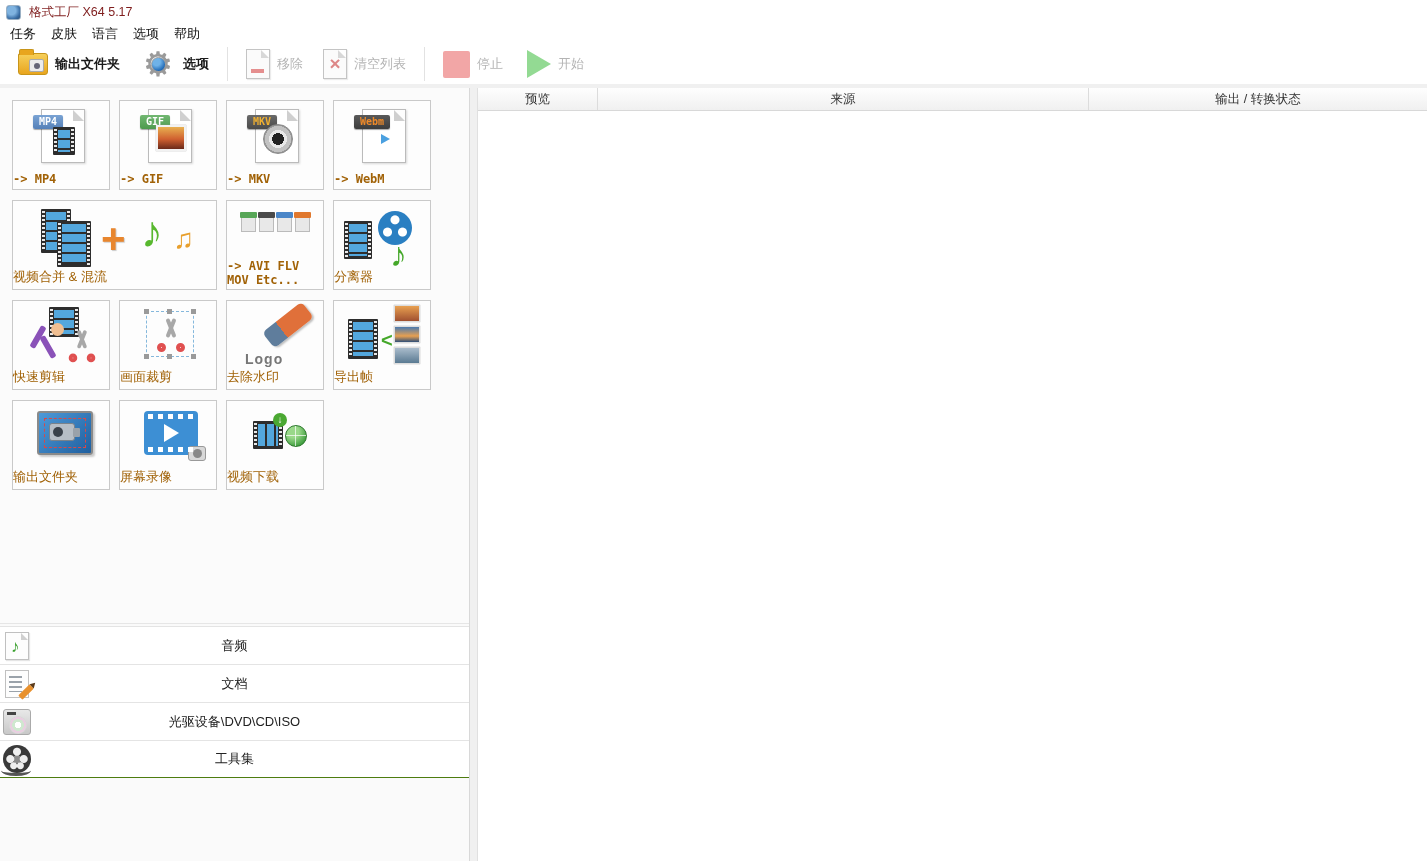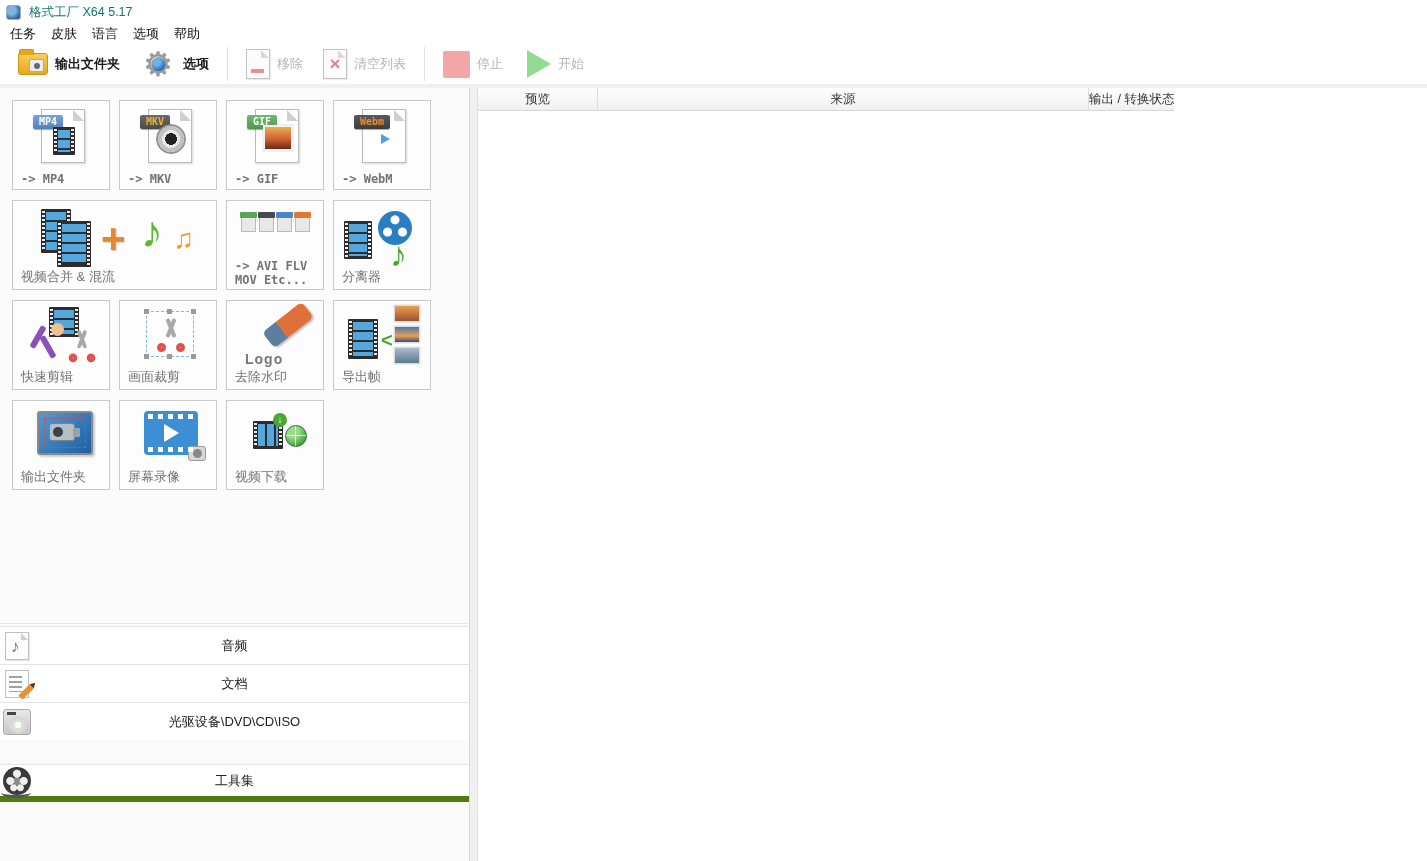--- a/index.html
+++ b/index.html
@@ -4,21 +4,21 @@
 <style>
   * { margin:0; padding:0; box-sizing:border-box; }
   html,body { width:1427px; height:861px; overflow:hidden;
     font-family:"Liberation Sans","DejaVu Sans",sans-serif; background:#f5f5f5; color:#222; }
 
   
   .titlebar { height:24px; background:#fff; display:flex; align-items:center; padding-left:6px; }
   .appicon { width:15px; height:15px; border-radius:3px;
     background:radial-gradient(circle at 35% 35%, #7fb3e0 0 35%, #3a6ea5 70%, #2b4d73 100%);
     border:1px solid #9ab0c4; }
-  .apptitle { font-size:12.5px; margin-left:8px; color:#0f766e; }
+  .apptitle { font-size:12.5px; margin-left:8px; color:#7f1d1d; }
 
   .menubar { height:20px; background:#fff; display:flex; align-items:center; padding-left:10px; }
   .menuitem { font-size:13px; margin-right:15px; color:#111; cursor:default; }
 
   .toolbar { height:42px; background:#fff; display:flex; align-items:center; padding-left:8px;
     border-bottom:2px solid #f0f0f0; }
   .tbtn { display:flex; align-items:center; gap:7px; font-size:13px; font-weight:bold;
     color:#1a1a1a; padding:0 10px; height:40px; }
   .tbtn.disabled { color:#b4b4b4; font-weight:normal; }
   .tsep { width:1px; height:34px; background:#e2e2e2; margin:0 8px; }
@@ -45,40 +45,40 @@
   .doc-ic .xmark { position:absolute; left:0; right:0; top:4px; text-align:center;
     font-size:19px; font-weight:bold; color:#dd8888; line-height:20px; }
   .stop-ic { width:27px; height:27px; background:#f2a6a6; border-radius:2px; }
   .start-ic { width:0; height:0; border-top:14px solid transparent; border-bottom:14px solid transparent;
     border-left:24px solid #93da93; margin-left:4px; }
 
   
   .main { display:flex; height:775px; background:#f0f0f0; padding-top:2px; }
   .sidebar { width:470px; background:#fafafa; border-right:1px solid #d8d8d8; }
   .gutter { width:7px; background:#f0f0f0; }
-  .rightpane { flex:1; background:#fff; border-left:1px solid #e0e0e0; display:flex; flex-direction:row; }
+  .rightpane { flex:1; background:#fff; border-left:1px solid #e0e0e0; display:flex; flex-direction:column; }
 
   
   .cat-header { height:38px; margin:0 1px 0 2px; background:#fff; border:1px solid #e4e4e4;
     display:flex; align-items:center; position:relative; }
   .cat-header .hlabel { flex:1; text-align:center; font-size:13px; color:#222; }
 
   .vfilm { width:30px; height:32px; background:#2e2e2e; border-radius:2px; position:relative; margin-left:3px; }
   .vfilm .in { position:absolute; top:2px; bottom:2px; left:6px; right:6px;
     background:repeating-linear-gradient(180deg,#58aee2 0 8px,#2e2e2e 8px 10px); }
   .vfilm::before,.vfilm::after { content:""; position:absolute; top:2px; bottom:2px; width:3px;
     background:repeating-linear-gradient(180deg,#e8e8e8 0 2px,transparent 2px 5px); }
   .vfilm::before { left:1px; } .vfilm::after { right:1px; }
 
   
   .tiles { height:536px; background:#fbfbfb; padding:12px 0 0 12px; border-bottom:1px solid #e6e6e6; }
   .trow { display:flex; gap:9px; margin-bottom:10px; }
   .tile { width:98px; height:90px; border:1px solid #c9c9c9; background:#fdfdfd; position:relative; cursor:pointer; }
   .tile.wide { width:205px; }
-  .tlabel { position:absolute; left:8px; bottom:3px; font-size:13px; color:#737373; white-space:nowrap; }
+  .tlabel { position:absolute; left:0; bottom:3px; font-size:13px; color:#a16207; white-space:nowrap; }
   .tlabel.mono { font-family:"DejaVu Sans Mono","Liberation Mono",monospace; font-weight:bold; font-size:12px; }
   .tlabel.two { bottom:2px; line-height:14px; }
 
   
   .fdoc { position:absolute; left:28px; top:8px; width:44px; height:54px; background:#fff;
     border:1px solid #bbb; box-shadow:1px 1px 2px rgba(0,0,0,.15); }
   .fdoc .fold { position:absolute; top:0; right:0; width:0; height:0;
     border-top:11px solid #fdfdfd; border-left:11px solid #cfcfcf; }
   .fbadge { position:absolute; top:5px; left:-9px; padding:1px 6px 2px; border-radius:2px;
     font-family:"DejaVu Sans Mono",monospace; font-weight:bold; font-size:10px; color:#fff;
@@ -210,21 +210,21 @@
   .vd-globe { position:absolute; left:32px; top:8px; width:22px; height:22px; border-radius:50%;
     background:radial-gradient(circle at 35% 30%,#9ad88a 0 30%,#3a9a3a 80%);
     border:1px solid #2e7a2e; }
   .vd-globe::before { content:""; position:absolute; left:9px; top:0; bottom:0; width:1px; background:rgba(255,255,255,.7); }
   .vd-globe::after { content:""; position:absolute; top:9px; left:0; right:0; height:1px; background:rgba(255,255,255,.7); }
 
   
   .cats { margin-top:2px; }
   .catrow { height:38px; background:#fff; border-top:1px solid #e4e4e4; display:flex; align-items:center;
     position:relative; cursor:pointer; }
-  .catrow:last-child { border-bottom:6px solid #4d7c0f;margin-top:24px; }
+  .catrow:last-child { border-bottom:1px solid #4d7c0f; }
   .catlabel { flex:1; text-align:center; font-size:13px; color:#222; }
   .catic { position:absolute; left:2px; width:30px; height:30px; display:flex; align-items:center; justify-content:center; }
 
   .audio-doc { width:24px; height:28px; background:#fdfdfd; border:1px solid #c0c0c0; position:relative;
     box-shadow:1px 1px 1px rgba(0,0,0,.1); }
   .audio-doc .fold { position:absolute; top:0; right:0; border-top:7px solid #fff; border-left:7px solid #d0d0d0; width:0; height:0; }
   .audio-doc .note { position:absolute; left:5px; top:4px; font-size:17px; color:#3aa02e; }
   .pic-thumb { width:28px; height:22px; border:1px solid #c8c8c8;
     background:linear-gradient(180deg,#cfc3a3 0%,#e4d8ba 45%,#b89868 70%,#a08050 100%); position:relative; }
   .pic-thumb::before { content:""; position:absolute; left:3px; top:9px; width:10px; height:4px;
@@ -329,32 +329,32 @@
             <span class="fbadge b-mp4">MP4</span>
             <span class="fs fs-mini">
                 <span class="in"></span>
               </span>
           </div>
           <div class="tlabel mono">-&gt; MP4</div>
         </div>
         <div class="tile">
           <div class="fdoc">
             <span class="fold"></span>
+            <span class="fbadge b-gif">GIF</span>
+            <span class="sunset"></span>
+          </div>
+          <div class="tlabel mono">-&gt; GIF</div>
+        </div>
+        <div class="tile">
+          <div class="fdoc">
+            <span class="fold"></span>
             <span class="fbadge b-mkv">MKV</span>
             <span class="disc"></span>
           </div>
           <div class="tlabel mono">-&gt; MKV</div>
-        </div>
-        <div class="tile">
-          <div class="fdoc">
-            <span class="fold"></span>
-            <span class="fbadge b-gif">GIF</span>
-            <span class="sunset"></span>
-          </div>
-          <div class="tlabel mono">-&gt; GIF</div>
         </div>
         <div class="tile">
           <div class="fdoc">
             <span class="fold"></span>
             <span class="fbadge b-webm">Webm</span>
             <span class="fs-play">
               <span class="film"></span><span class="tri"></span>
             </span>
           </div>
           <div class="tlabel mono">-&gt; WebM</div>

